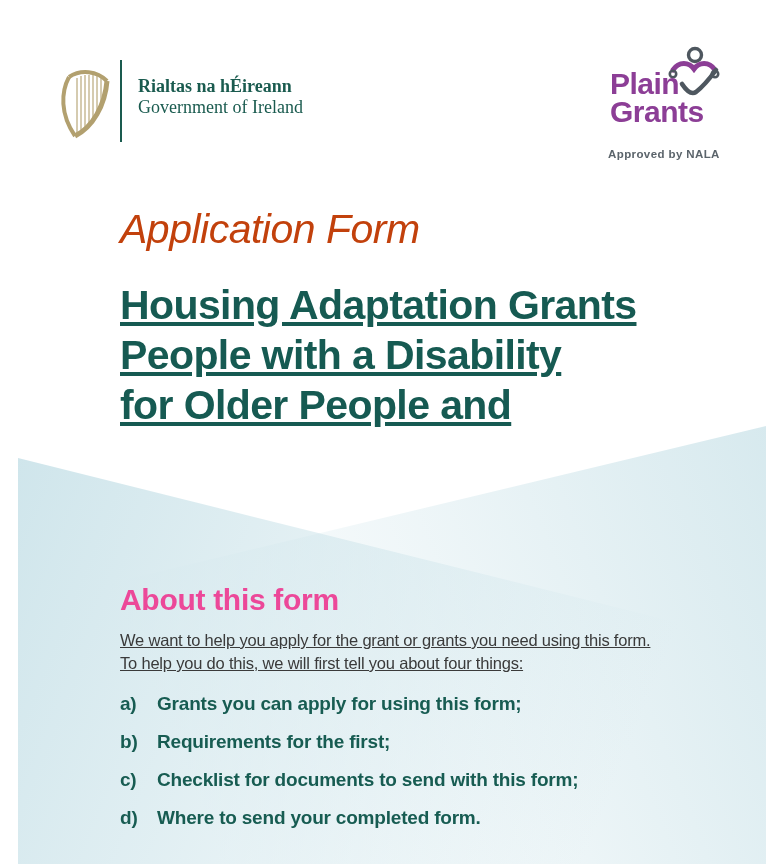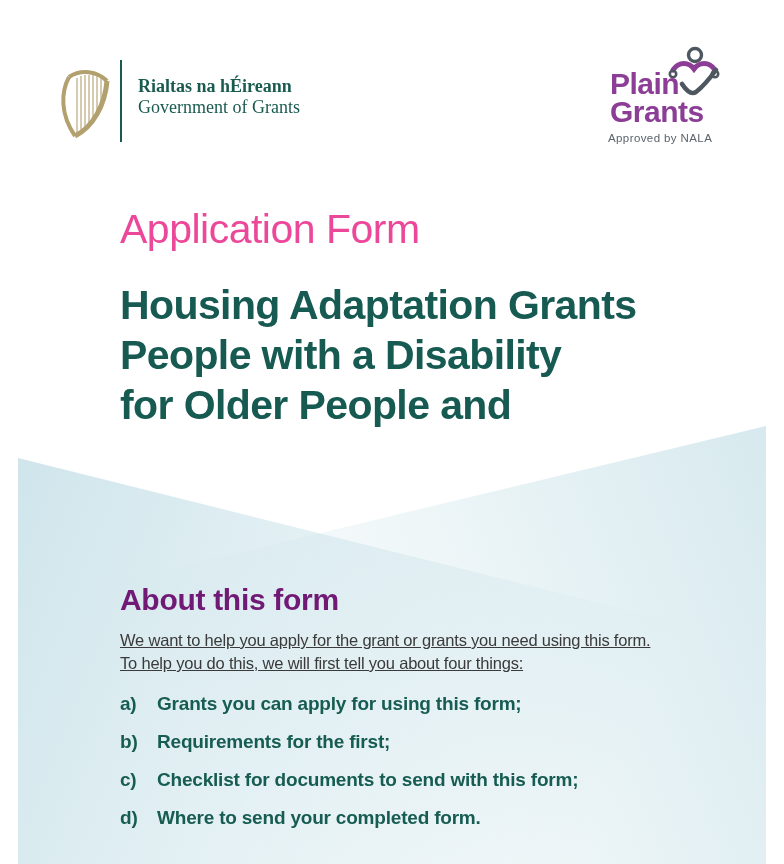--- a/index.html
+++ b/index.html
@@ -47,39 +47,40 @@
   .pe-logo { position: absolute; left: 606px; top: 46px; width: 140px; }
   .pe-word {
     position: absolute; left: 4px;
     color: #8c3e96; font-weight: 800; font-size: 30px; letter-spacing: -0.5px;
     line-height: 28px; white-space: nowrap;
   }
   .pe-word.w1 { top: 24px; }
   .pe-word.w2 { top: 52px; }
   .pe-icon { position: absolute; left: 58px; top: 0; }
   .pe-approved {
-    position: absolute; left: 2px; top: 86px;
-    color: #5b646b; font-weight: normal; font-size: 11.5px; letter-spacing: 0.4px;
+    position: absolute; left: 2px; top: 102px;
+    color: #5b646b; font-weight: bold; font-size: 11.5px; letter-spacing: 0.4px;
     white-space: nowrap;
   }
   
   .doc-title {
     position: absolute; left: 120px; top: 206px;
-    color: #ec4899; font-size: 41px; font-weight: 400; letter-spacing: -0.5px;
+    color: #c2410c; font-size: 41px; font-weight: 400; letter-spacing: -0.5px;
     white-space: nowrap;
+    font-style: italic;
   }
   .doc-subtitle {
     position: absolute; left: 120px; top: 280px;
     color: #165a52; font-size: 41px; font-weight: 800; letter-spacing: -0.6px;
-    line-height: 50px; white-space: nowrap;
+    line-height: 50px; white-space: nowrap; text-decoration: underline;
   }
   
   .about { position: absolute; left: 120px; top: 583px; width: 620px; }
   .about-heading {
-    color: #701a75; font-size: 30px; font-weight: 800; letter-spacing: -0.3px;
+    color: #ec4899; font-size: 30px; font-weight: 800; letter-spacing: -0.3px;
     line-height: 34px;
   }
   .about-intro {
     margin-top: 12px;
     color: #3a3a3a; font-size: 16.5px; line-height: 23px; letter-spacing: -0.2px;
     white-space: nowrap;
     text-decoration: underline;
   }
   .about-list { margin-top: 18px; }
   .list-row {
@@ -106,21 +107,21 @@
       <line x1="23" y1="6" x2="23" y2="61" stroke="#b2a06f" stroke-width="1.1"></line>
       <line x1="27" y1="5" x2="27" y2="58" stroke="#b2a06f" stroke-width="1.1"></line>
       <line x1="31" y1="5" x2="31" y2="54" stroke="#b2a06f" stroke-width="1.1"></line>
       <line x1="35" y1="5" x2="35" y2="49" stroke="#b2a06f" stroke-width="1.1"></line>
       <line x1="39" y1="6" x2="39" y2="43" stroke="#b2a06f" stroke-width="1.1"></line>
       <line x1="43" y1="8" x2="43" y2="36" stroke="#b2a06f" stroke-width="1.1"></line>
     </svg>
     <div class="gov-divider"></div>
     <div class="gov-text">
       <div class="irish">Rialtas na hÉireann</div>
-      <div class="english">Government of Grants</div>
+      <div class="english">Government of Ireland</div>
     </div>
   </div>
 
   <div class="pe-logo">
     <svg class="pe-icon" width="58" height="58" viewBox="0 0 52 58" fill="none">
       <circle cx="28" cy="9" r="6.5" stroke="#4e575f" stroke-width="3.4" fill="none"></circle>
       <path d="M6 24 C12 15 22 16 27 23 C32 16 42 15 48 24" stroke="#8c3e96" stroke-width="5" fill="none" stroke-linecap="round"></path>
       <circle cx="6" cy="28" r="3.2" stroke="#4e575f" stroke-width="2.6" fill="none"></circle>
       <circle cx="48" cy="28" r="3.2" stroke="#4e575f" stroke-width="2.6" fill="none"></circle>
       <path d="M15 38 Q23 50 29 46 Q38 39 49 24" stroke="#4e575f" stroke-width="4.6" fill="none" stroke-linecap="round"></path>

